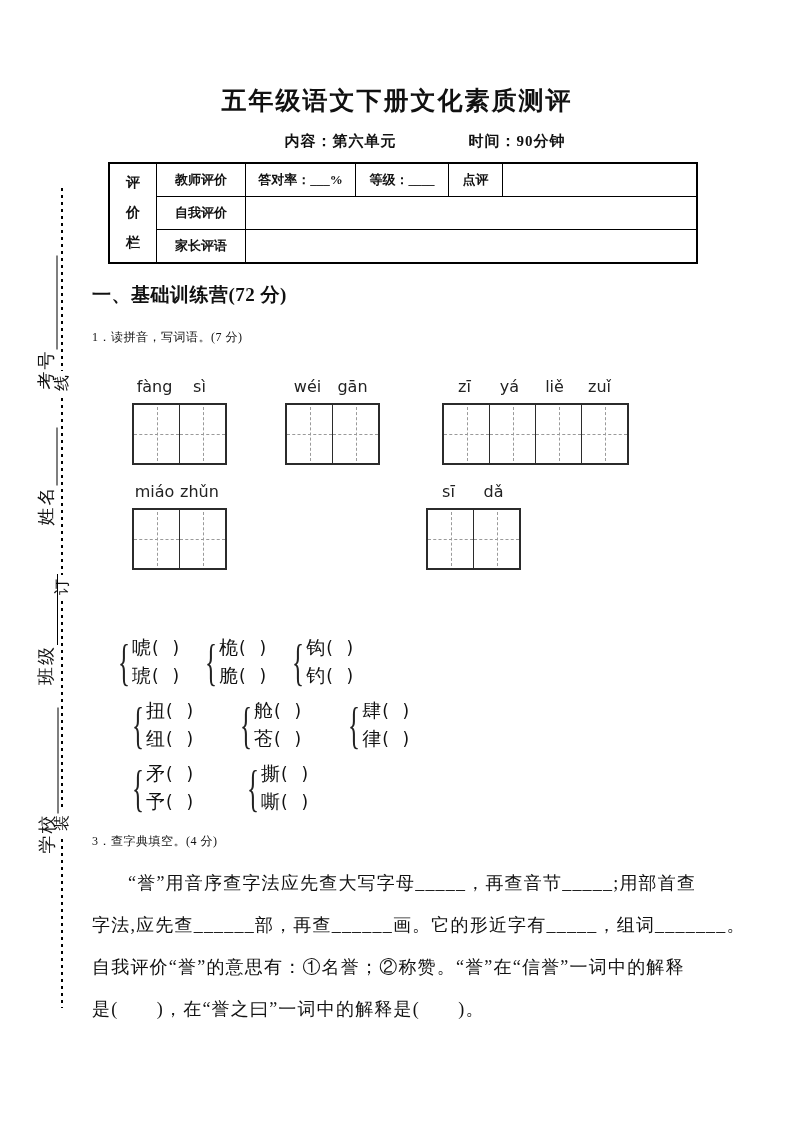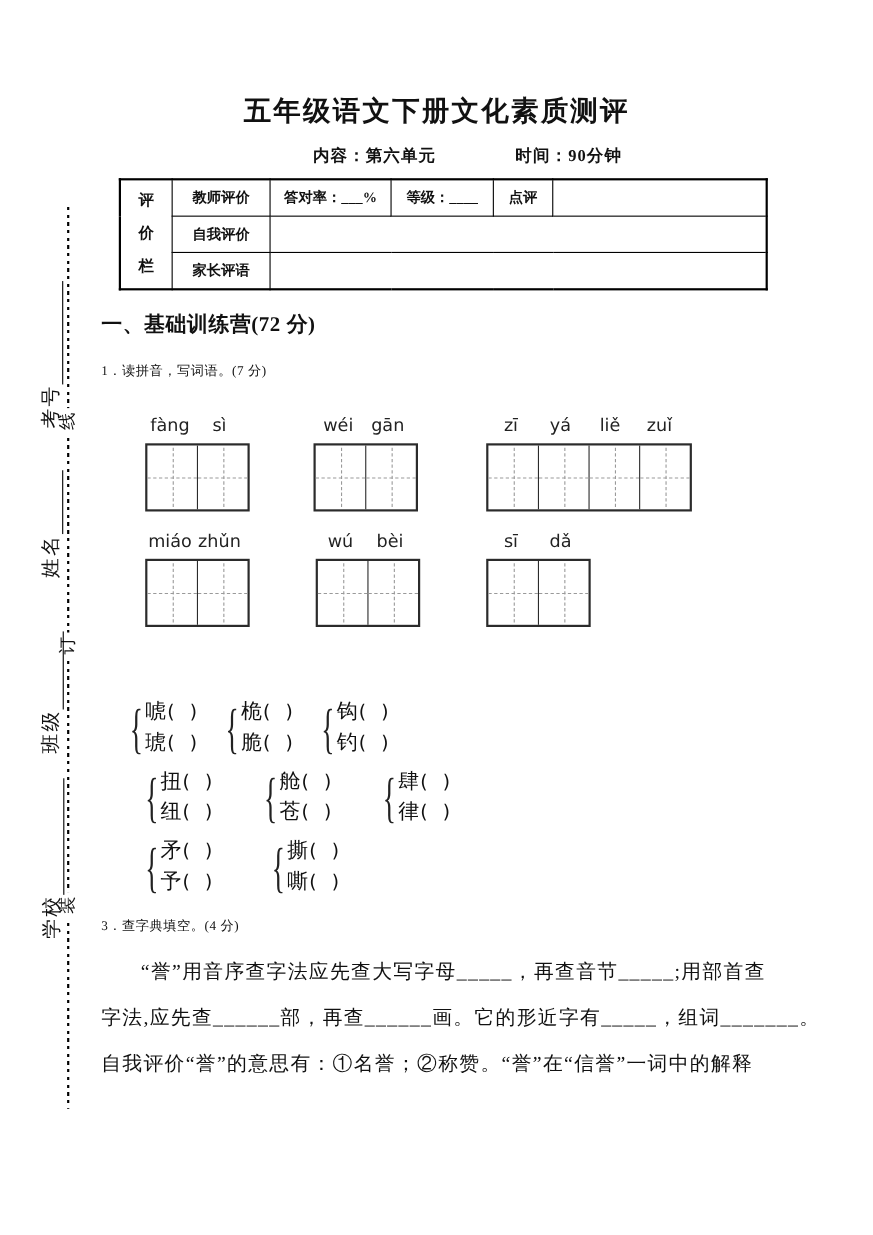--- a/index.html
+++ b/index.html
@@ -164,31 +164,21 @@
   <div class="pygroup" style="left:132px;top:482px">
     <div class="pylabels">
       <span class="pyl">miáo</span>
       <span class="pyl">zhǔn</span>
     </div>
     <div class="tgrid">
       <div class="tcell"></div>
       <div class="tcell"></div>
     </div>
   </div>
-  <div class="pygroup" style="left:287px;top:482px">
-    <div class="pylabels">
-      <span class="pyl">wú</span>
-      <span class="pyl">bèi</span>
-    </div>
-    <div class="tgrid">
-      <div class="tcell"></div>
-      <div class="tcell"></div>
-    </div>
-  </div>
-  <div class="pygroup" style="left:442px;top:482px">
+  <div class="pygroup" style="left:426px;top:482px">
     <div class="pylabels">
       <span class="pyl">sī</span>
       <span class="pyl">dǎ</span>
     </div>
     <div class="tgrid">
       <div class="tcell"></div>
       <div class="tcell"></div>
     </div>
   </div>
 
@@ -256,15 +246,16 @@
         <div class="pline"><span>嘶</span><span class="pp">(  )</span></div>
       </div>
     </div>
   </div>
 
   <div class="qlabel" style="left:92px;top:833px">3．查字典填空。(4 分)</div>
   <div class="q3lines">
     <div class="q3line indent">“誉”用音序查字法应先查大写字母_____，再查音节_____;用部首查</div>
     <div class="q3line">字法,应先查______部，再查______画。它的形近字有_____，组词_______。</div>
     <div class="q3line">自我评价“誉”的意思有：①名誉；②称赞。“誉”在“信誉”一词中的解释</div>
+    <div class="q3line">是(　　)，在“誉之曰”一词中的解释是(　　)。</div>
   </div>
 
 </div>
 
 </body></html>

